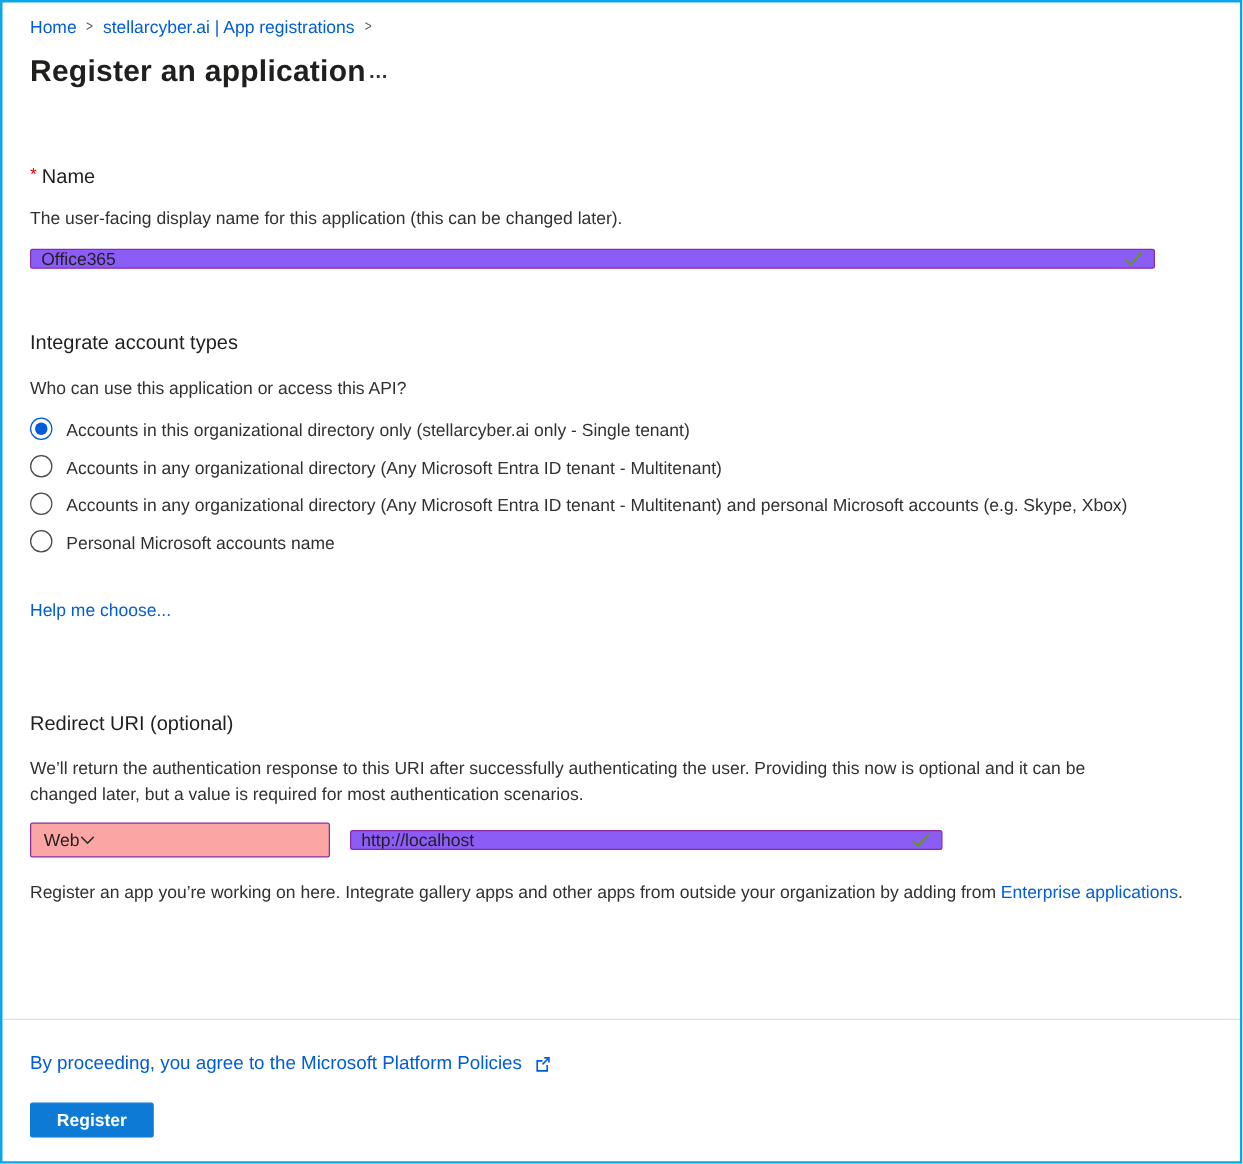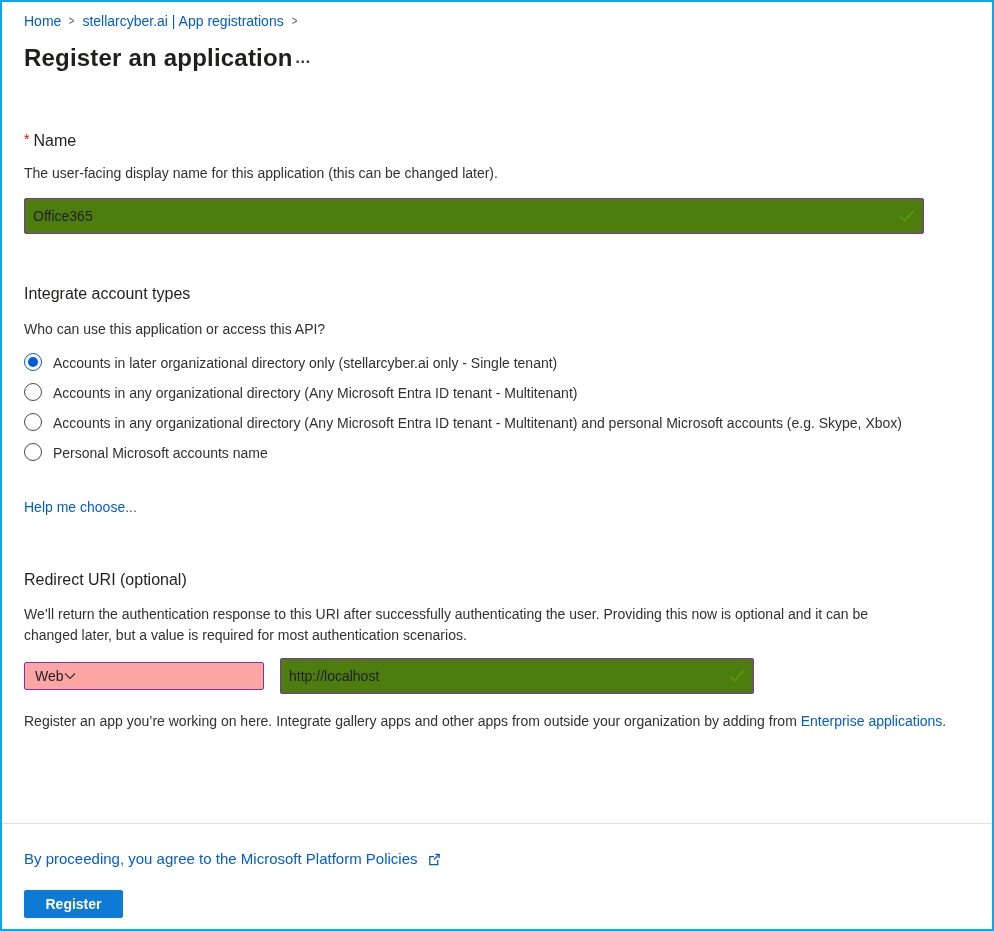--- a/index.html
+++ b/index.html
@@ -53,26 +53,26 @@
   .section-heading { font-size: 16px; line-height: 24px; color: #201f1e; font-weight: 400; }
   .required-star { color: #e50000; margin-right: 4px; font-size: 14px; vertical-align: 2px; }
   .body-text { font-size: 14px; line-height: 19px; color: #323130; }
 
   .name-label { margin-top: 54px; font-size: 16px; line-height: 22px; color: #201f1e; }
   .name-desc { margin-top: 12px; }
 
   .text-field {
     margin-top: 15px;
     width: 900px;
-    height: 36px;
+    height: 16px;
     border: 1px solid #8a2da5;
     border-radius: 2px;
     display: flex;
     align-items: center;
-    background: #4d7c0f;
+    background: #8b5cf6;
   }
   .text-field input {
     flex: 1;
     height: 100%;
     border: none;
     outline: none;
     font-family: "Liberation Sans", sans-serif;
     font-size: 14px;
     color: #201f1e;
     padding: 0 8px;
@@ -103,21 +103,21 @@
     width: 10px; height: 10px;
     margin: -5px 0 0 -5px;
     border-radius: 50%;
     background: #015cda;
   }
   .radio-label { font-size: 14px; line-height: 22px; color: #323130; max-width: 866px; }
 
   .link { color: #015cda; text-decoration: none; cursor: pointer; }
   .help-link { display: inline-block; margin-top: 26px; font-size: 14px; line-height: 19px; }
 
-  .redirect-heading { margin-top: 51px; }
+  .redirect-heading { margin-top: 70px; }
   .redirect-desc { margin-top: 12px; max-width: 900px; line-height: 21px; }
 
   .uri-row { margin-top: 12px; display: flex; align-items: center; }
   .select-box {
     width: 240px; height: 28px;
     border: 1px solid #8a2da5;
     border-radius: 2px;
     display: flex;
     align-items: center;
     padding: 0 10px;
@@ -181,21 +181,21 @@
       </div>
     </div>
 
     <div>
       <h2 class="section-heading sat-heading">Integrate account types</h2>
       <p class="body-text question">Who can use this application or access this API?</p>
 
       <div class="radio-group">
         <div class="radio-row selected">
           <span class="radio-circle"></span>
-          <span class="radio-label">Accounts in later organizational directory only (stellarcyber.ai only - Single tenant)</span>
+          <span class="radio-label">Accounts in this organizational directory only (stellarcyber.ai only - Single tenant)</span>
         </div>
         <div class="radio-row">
           <span class="radio-circle"></span>
           <span class="radio-label">Accounts in any organizational directory (Any Microsoft Entra ID tenant - Multitenant)</span>
         </div>
         <div class="radio-row">
           <span class="radio-circle"></span>
           <span class="radio-label">Accounts in any organizational directory (Any Microsoft Entra ID tenant - Multitenant) and personal Microsoft accounts (e.g. Skype, Xbox)</span>
         </div>
         <div class="radio-row">

